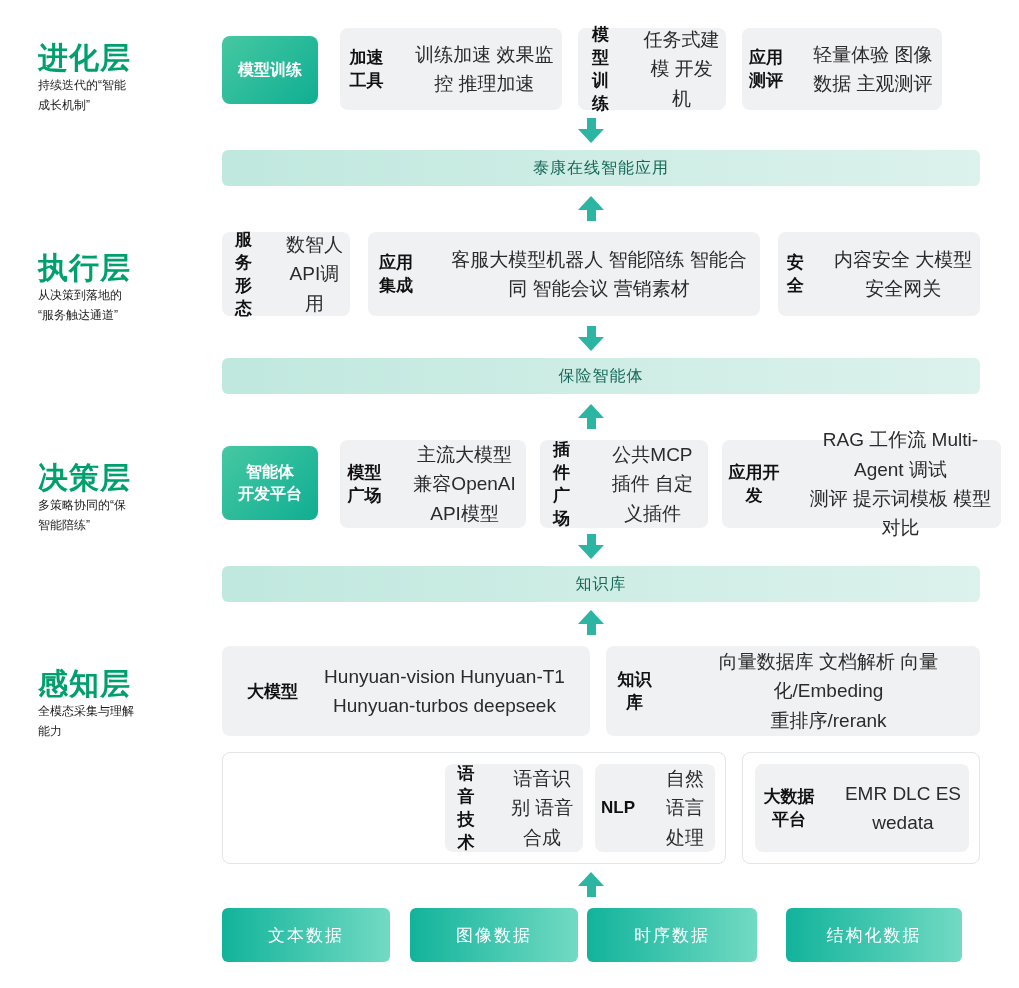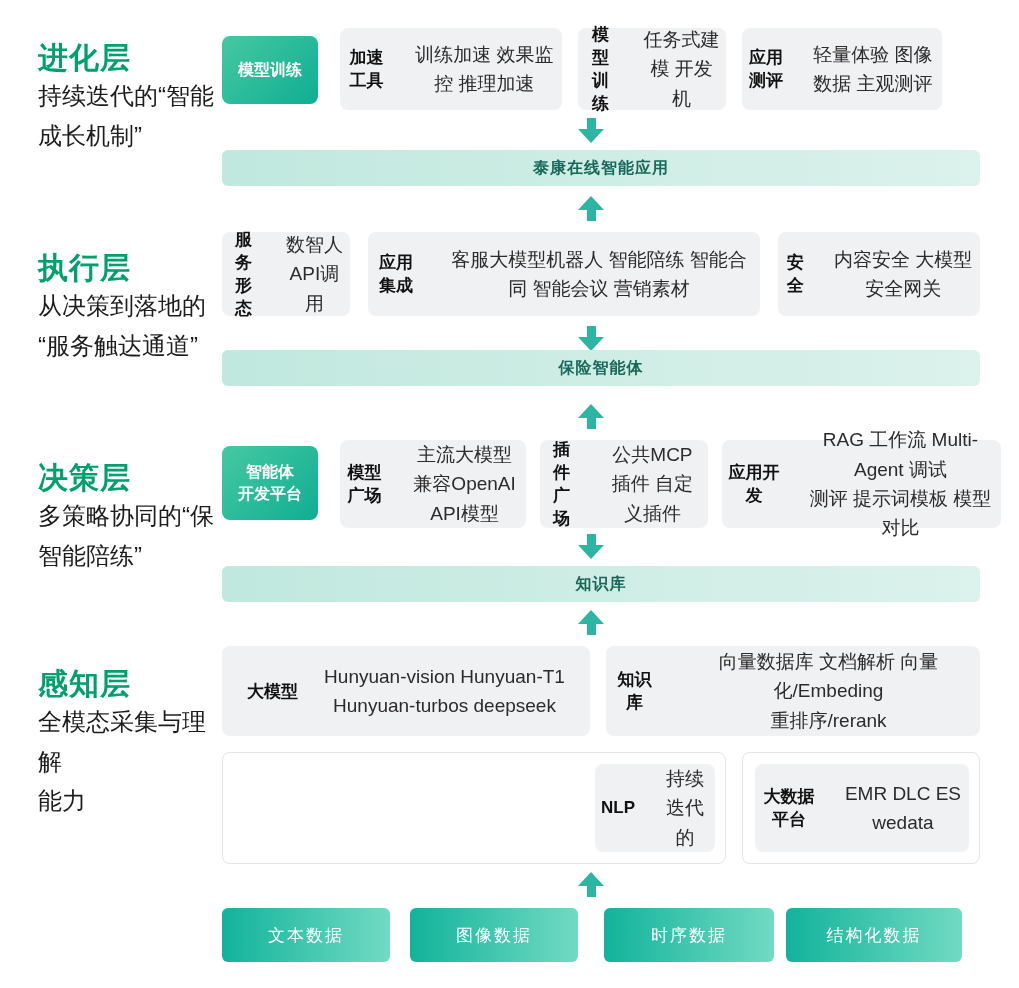--- a/index.html
+++ b/index.html
@@ -2,40 +2,40 @@
 <html style="--title-green: #00a06e; --badge-gradient-start: #46c8a2; --badge-gradient-end: #0fae92; --banner-bg-start: #c0e8de; --banner-bg-end: #dcf2ec; --banner-text: #17685a; --arrow: #2cb5a2; --card-bg: #f0f1f3; --button-gradient-start: #12b39b; --button-gradient-end: #72dac3;"><head>
 <meta charset="utf-8">
 <style>
   html,body{margin:0;padding:0;background:#fff;}
   body{font-family:"Liberation Sans","DejaVu Sans",sans-serif;}
   .canvas{position:relative;width:1019px;height:988px;background:#fff;overflow:hidden;}
 
   
   .layer-title{position:absolute;left:38px;font-size:30px;font-weight:800;
     color:var(--title-green,#00a06e);letter-spacing:1px;margin-top:12px;}
-  .layer-sub{position:absolute;left:38px;width:186px;font-size:24px;color:#1c1c1c;
+  .layer-sub{position:absolute;left:38px;width:186px;font-size:12px;color:#1c1c1c;
     line-height:1.65;white-space:pre-line;}
 
   
   .card{position:absolute;background:var(--card-bg,#f0f1f3);border-radius:8px;
     display:flex;flex-direction:row;align-items:center;justify-content:center;
     gap:26px;text-align:center;padding:4px 6px;box-sizing:border-box;}
   .card-title{font-size:17px;font-weight:700;color:#111;}
   .card-sub{font-size:19px;color:#2b2b2b;line-height:1.55;white-space:pre-line;}
 
   
   .badge{position:absolute;border-radius:8px;color:#fff;font-weight:700;font-size:16px;
     display:flex;align-items:center;justify-content:center;text-align:center;
     white-space:pre-line;line-height:1.4;
     background:linear-gradient(135deg,var(--badge-gradient-start,#46c8a2),var(--badge-gradient-end,#0fae92));}
 
   
   .banner{position:absolute;left:222px;width:758px;height:36px;border-radius:6px;
     display:flex;align-items:center;justify-content:center;
-    font-size:16px;font-weight:700;letter-spacing:1px;
+    font-size:16px;font-weight:400;letter-spacing:1px;
     color:var(--banner-text,#17685a);
     background:linear-gradient(90deg,var(--banner-bg-start,#c0e8de),var(--banner-bg-end,#dcf2ec));}
 
   
   .arrow{position:absolute;left:578px;width:26px;display:flex;flex-direction:column;align-items:center;}
   .arrow .stem{width:9px;height:11px;background:var(--arrow,#2cb5a2);}
   .arrow .head-down{width:0;height:0;border-left:13px solid transparent;
     border-right:13px solid transparent;border-top:14px solid var(--arrow,#2cb5a2);}
   .arrow .head-up{width:0;height:0;border-left:13px solid transparent;
     border-right:13px solid transparent;border-bottom:14px solid var(--arrow,#2cb5a2);}
@@ -101,21 +101,21 @@
   <div class="card" style="left:778px;top:232px;width:202px;height:84px">
     <div class="card-title">安全</div>
     <div class="card-sub">内容安全 大模型安全网关</div>
   </div>
 
   <div class="arrow" style="top:326px">
     <div class="stem"></div>
       <div class="head-down"></div>
   </div>
 
-  <div class="banner" style="top:350px">保险智能体</div>
+  <div class="banner" style="top:358px">保险智能体</div>
 
   <div class="arrow" style="top:404px">
     <div class="head-up"></div>
       <div class="stem"></div>
   </div>
 
   <div class="layer-title" style="top:446px">决策层</div>
   <div class="layer-sub" style="top:496px">多策略协同的“保
 智能陪练”</div>
 
@@ -158,36 +158,40 @@
     <div class="card-sub">Hunyuan-vision Hunyuan-T1
 Hunyuan-turbos deepseek</div>
   </div>
   <div class="card" style="left:606px;top:646px;width:374px;height:90px">
     <div class="card-title">知识库</div>
     <div class="card-sub">向量数据库 文档解析 向量化/Embeding
 重排序/rerank</div>
   </div>
 
   <div class="tech-container" style="left:222px;width:504px">
+    <div class="card" style="left:222px;top:11px;width:138px;height:88px">
+      <div class="card-title">语音技术</div>
+      <div class="card-sub">语音识别 语音合成</div>
+    </div>
     <div class="card" style="left:372px;top:11px;width:120px;height:88px">
       <div class="card-title">NLP</div>
-      <div class="card-sub">持续迭代的</div>
+      <div class="card-sub">自然语言处理</div>
     </div>
   </div>
 
   <div class="tech-container" style="left:742px;width:238px">
     <div class="card" style="left:12px;top:11px;width:214px;height:88px">
       <div class="card-title">大数据平台</div>
       <div class="card-sub">EMR DLC ES wedata</div>
     </div>
   </div>
 
   <div class="arrow" style="top:872px">
     <div class="head-up"></div>
       <div class="stem"></div>
   </div>
 
   <div class="data-btn" style="left:222px;width:168px">文本数据</div>
   <div class="data-btn" style="left:410px;width:168px">图像数据</div>
-  <div class="data-btn" style="left:604px;width:170px">时序数据</div>
+  <div class="data-btn" style="left:587px;width:170px">时序数据</div>
   <div class="data-btn" style="left:786px;width:176px">结构化数据</div>
 
 </div>
 
 </body></html>

